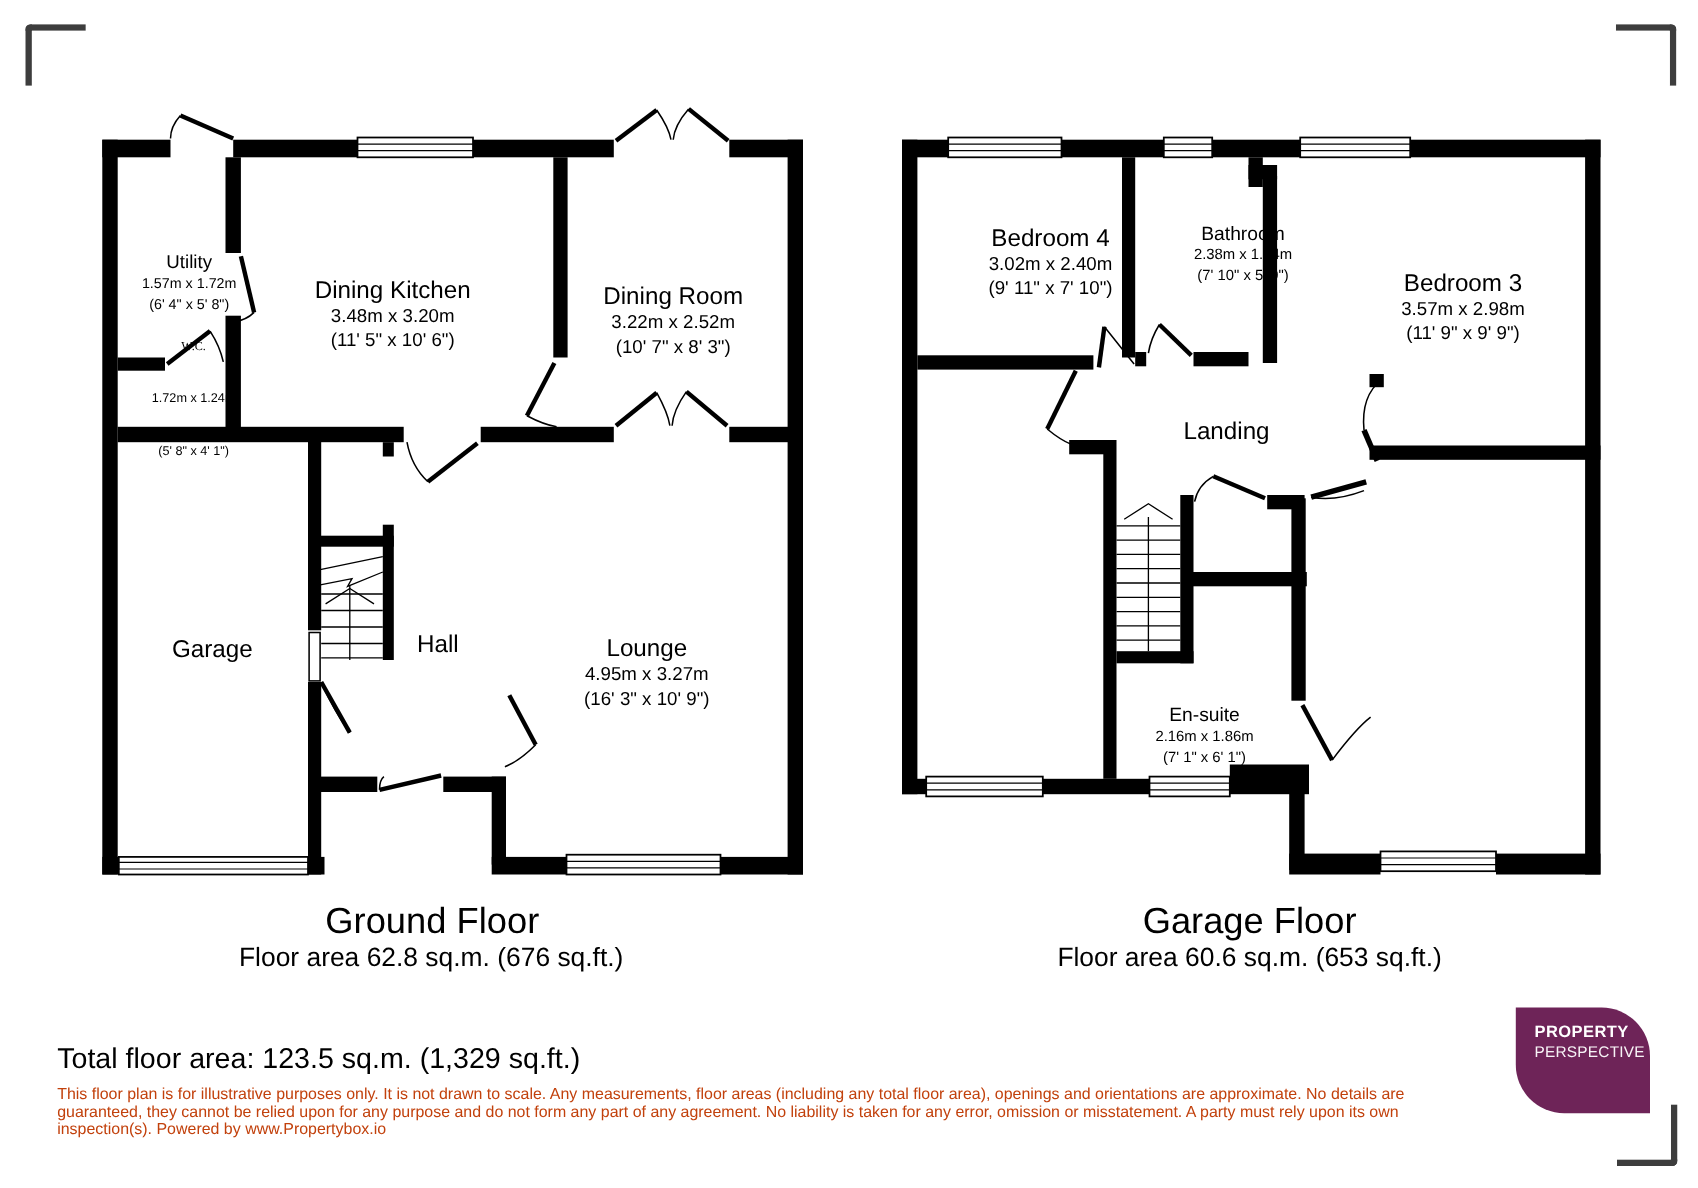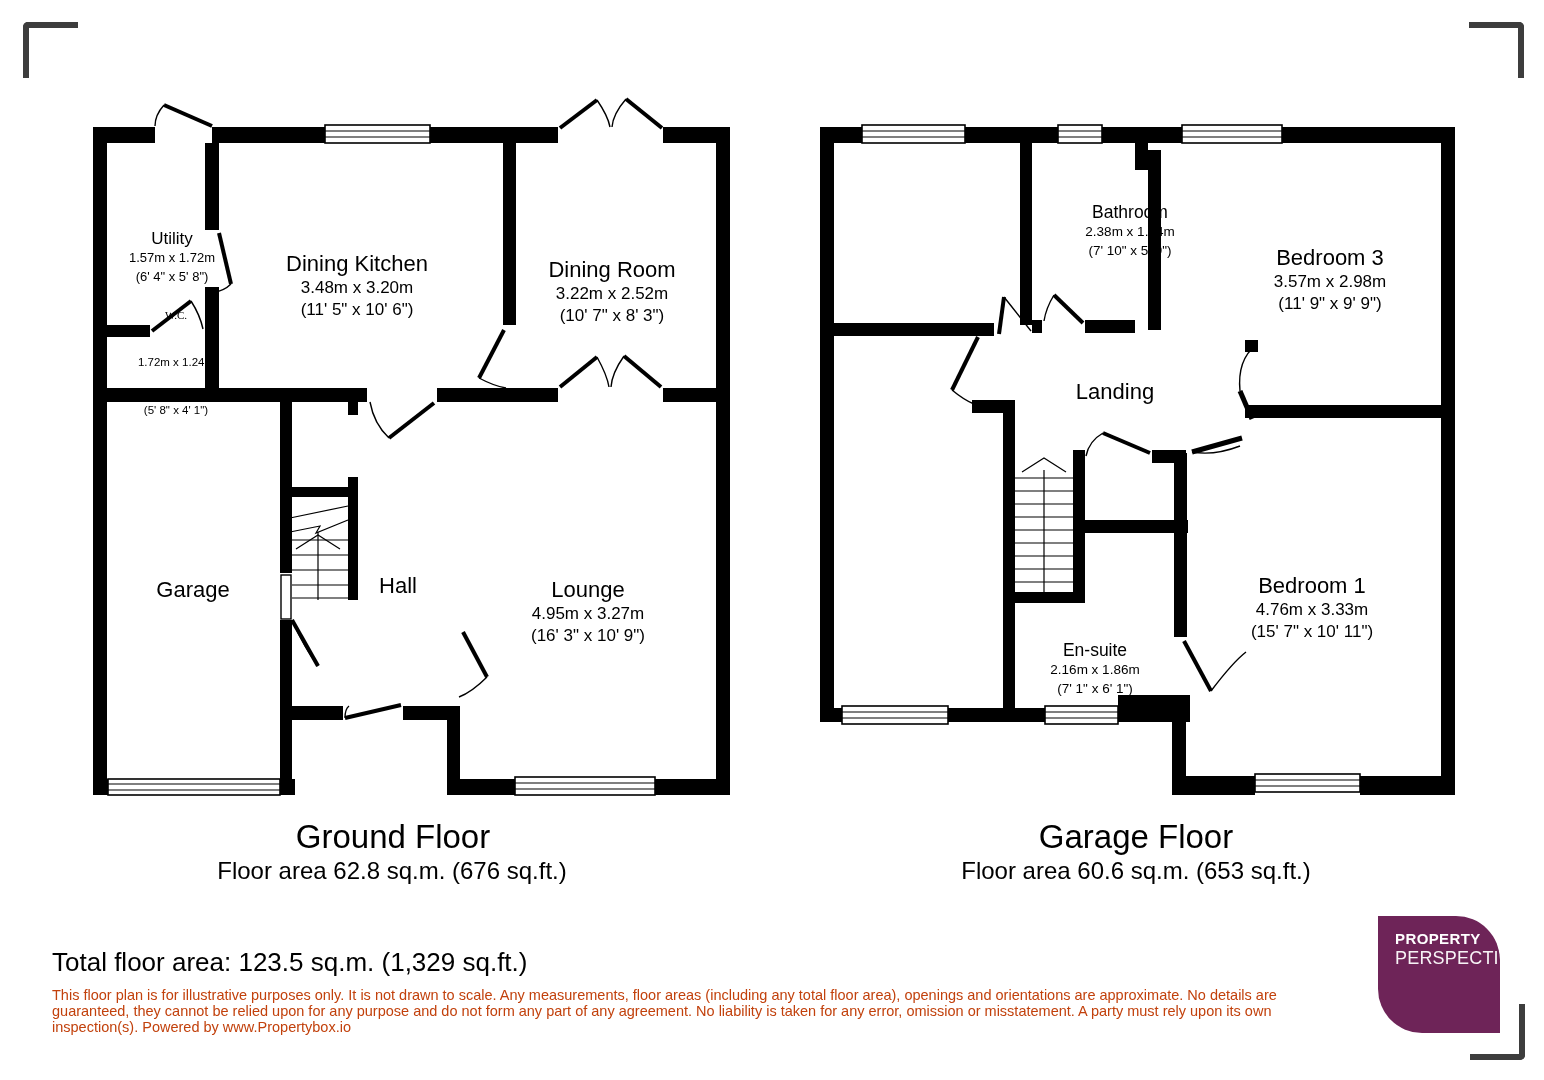--- a/index.html
+++ b/index.html
@@ -20,24 +20,24 @@
   .floor-title{position:absolute;transform:translateX(-50%);font-size:33px;line-height:1;}
   .floor-area{position:absolute;transform:translateX(-50%);font-size:24px;line-height:1;}
   .total{position:absolute;left:52px;top:948px;font-size:26px;line-height:1.1;}
   .disclaimer{position:absolute;left:52px;top:988px;width:1300px;font-size:14.5px;line-height:15.8px;color:#c2410c;}
   
   .bracket{position:absolute;width:49px;height:50px;}
   .bracket.tl{left:23px;top:22px;border-left:6px solid #3d3d3d;border-top:6px solid #3d3d3d;border-top-left-radius:5px;}
   .bracket.tr{left:1469px;top:22px;border-right:6px solid #3d3d3d;border-top:6px solid #3d3d3d;border-top-right-radius:5px;}
   .bracket.br{left:1470px;top:1004px;border-right:6px solid #3d3d3d;border-bottom:6px solid #3d3d3d;border-bottom-right-radius:5px;}
   
-  .logo{position:absolute;left:1378px;top:916px;width:122px;height:117px;background:#6E2458;
+  .logo{position:absolute;left:1378px;top:916px;width:122px;height:96px;background:#6E2458;
         border-radius:0 44px 0 44px;color:#fff;padding:14px 0 16px 17px;box-sizing:border-box;}
   .logo .l1{display:block;font-weight:bold;font-size:15px;letter-spacing:.4px;}
-  .logo .l2{display:block;font-weight:normal;font-size:18px;letter-spacing:.2px;margin-top:1px;opacity:.95;}
+  .logo .l2{display:block;font-weight:normal;font-size:14px;letter-spacing:.2px;margin-top:1px;opacity:.95;}
   
   .wall{fill:#000;stroke:none;}
   .win{fill:#fff;stroke:#000;stroke-width:1.6;}
   .wline{stroke:#000;stroke-width:1.1;fill:none;}
   .arc{stroke:#000;stroke-width:1.4;fill:none;}
   .leaf{stroke:#000;stroke-width:4;fill:none;}
   .leaf5{stroke:#000;stroke-width:5;fill:none;}
   .tread{stroke:#000;stroke-width:1.2;fill:none;}
   .dleaf{fill:#fff;stroke:#000;stroke-width:1.4;}
 </style>
@@ -240,43 +240,43 @@
   </div>
   <div class="rl" style="left:398px;top:586px">
     <span class="nm">Hall</span>
   </div>
   <div class="rl" style="left:588px;top:612px">
     <span class="nm">Lounge</span>
     <span class="dm">4.95m x 3.27m</span>
     <span class="dm">(16' 3" x 10' 9")</span>
   </div>
 
+  <div class="rl" style="left:955px;top:239px">
+    <span class="nm">Bedroom 4</span>
+    <span class="dm">3.02m x 2.40m</span>
+    <span class="dm">(9' 11" x 7' 10")</span>
+  </div>
   <div class="rl med" style="left:1130px;top:231px">
     <span class="nm">Bathroom</span>
     <span class="dm">2.38m x 1.74m</span>
     <span class="dm">(7' 10" x 5' 9")</span>
   </div>
   <div class="rl" style="left:1330px;top:280px">
     <span class="nm">Bedroom 3</span>
     <span class="dm">3.57m x 2.98m</span>
     <span class="dm">(11' 9" x 9' 9")</span>
   </div>
   <div class="rl" style="left:1115px;top:392px">
     <span class="nm">Landing</span>
   </div>
   <div class="rl med" style="left:1095px;top:669px">
     <span class="nm">En-suite</span>
     <span class="dm">2.16m x 1.86m</span>
     <span class="dm">(7' 1" x 6' 1")</span>
   </div>
-  <div class="rl" style="left:1312px;top:608px">
-    <span class="nm">Bedroom 1</span>
-    <span class="dm">4.76m x 3.33m</span>
-    <span class="dm">(15' 7" x 10' 11")</span>
-  </div>
 
   <div class="floor-title" style="left:393px;top:820px">Ground Floor</div>
   <div class="floor-area" style="left:392px;top:859px">Floor area 62.8 sq.m. (676 sq.ft.)</div>
   <div class="floor-title" style="left:1136px;top:820px">Garage Floor</div>
   <div class="floor-area" style="left:1136px;top:859px">Floor area 60.6 sq.m. (653 sq.ft.)</div>
 
   <div class="total">Total floor area: 123.5 sq.m. (1,329 sq.ft.)</div>
   <div class="disclaimer">This floor plan is for illustrative purposes only. It is not drawn to scale. Any measurements, floor areas (including any total floor area), openings and orientations are approximate. No details are guaranteed, they cannot be relied upon for any purpose and do not form any part of any agreement. No liability is taken for any error, omission or misstatement. A party must rely upon its own inspection(s). Powered by www.Propertybox.io</div>
 
   <div class="logo">

